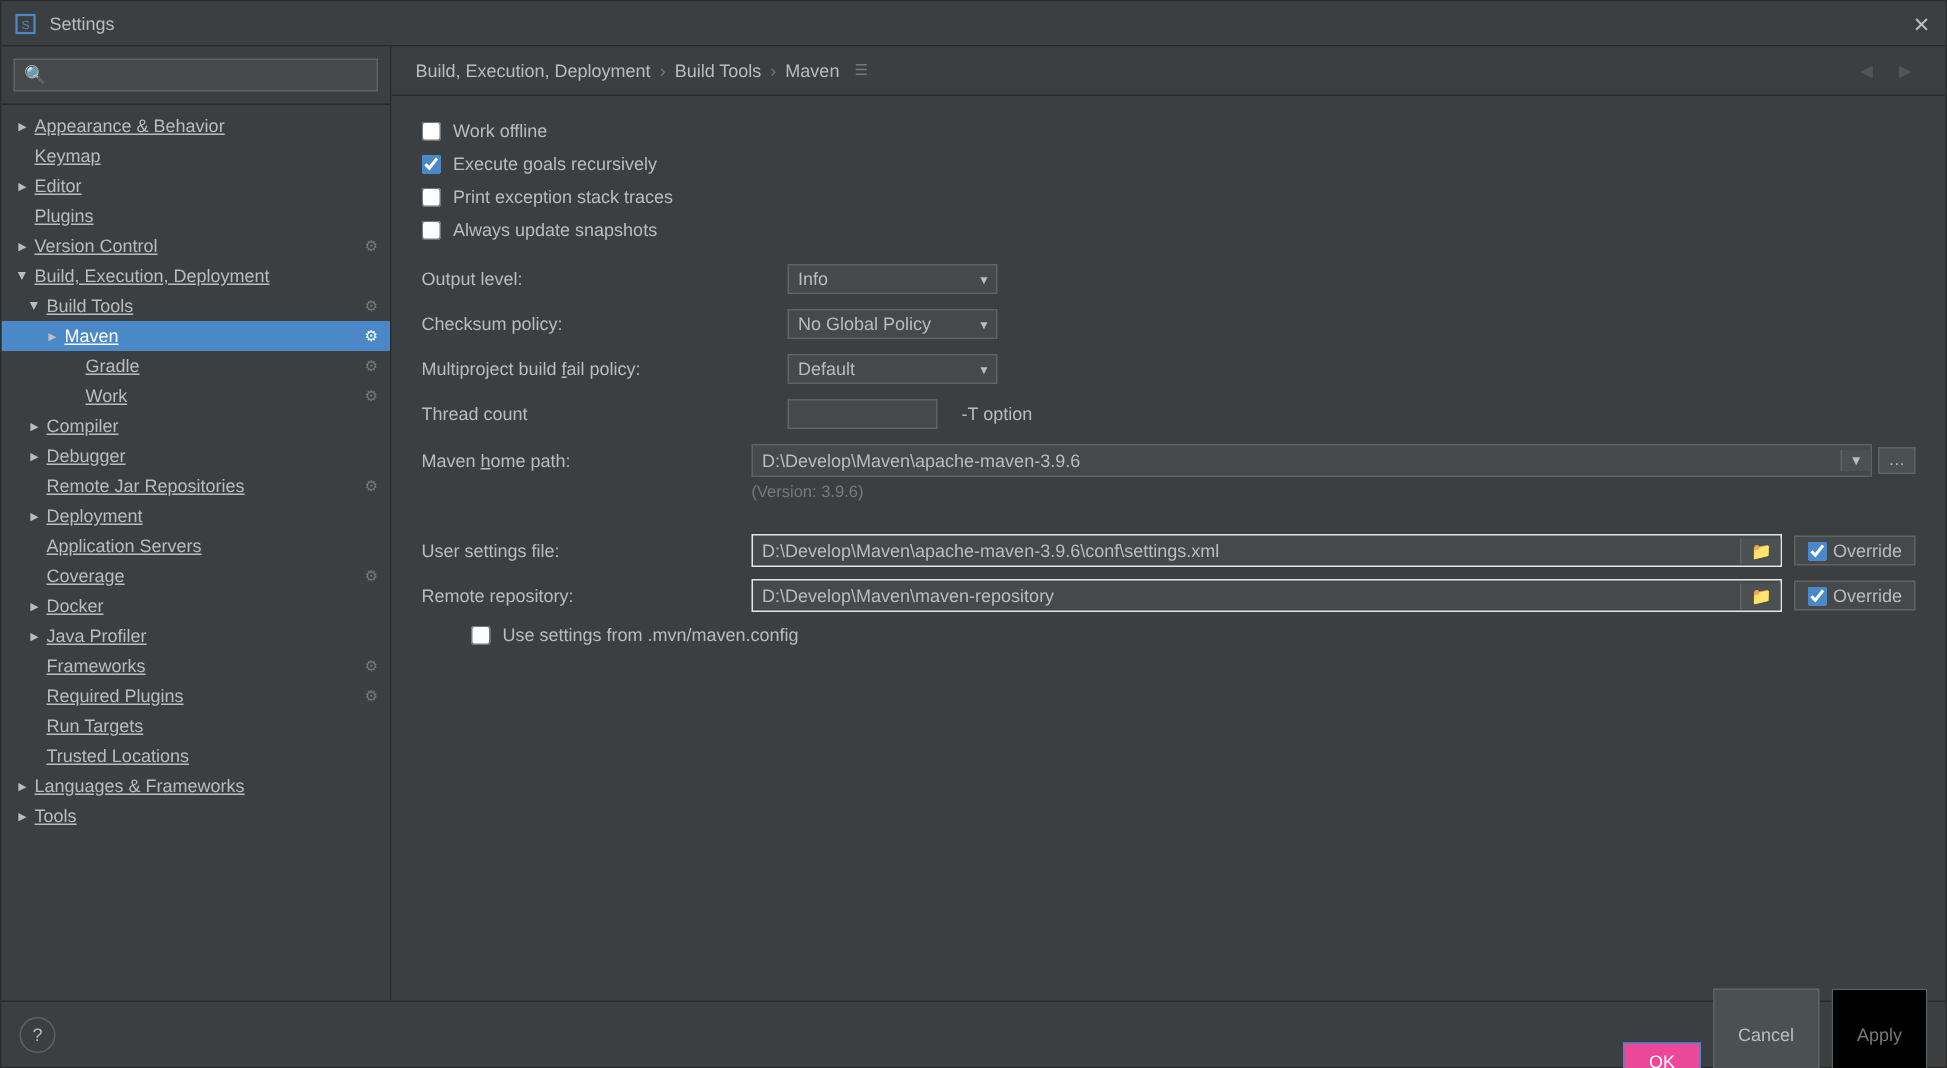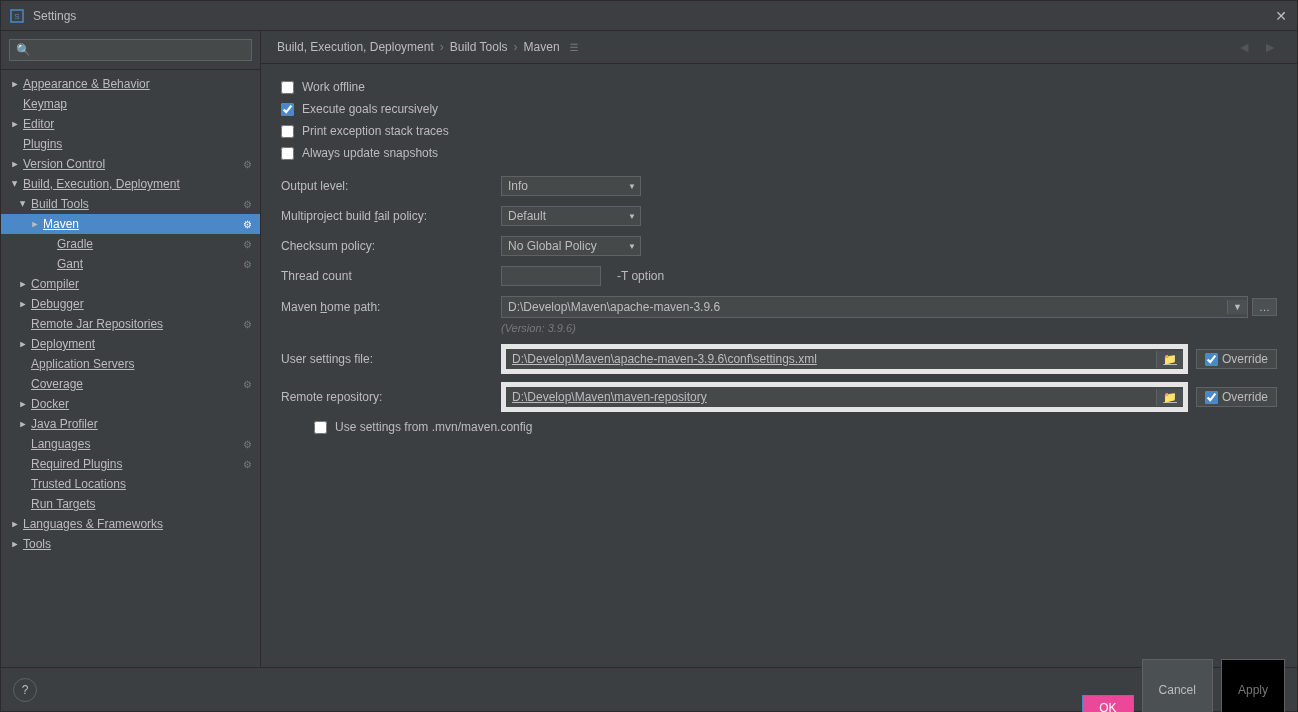--- a/index.html
+++ b/index.html
@@ -53,45 +53,45 @@
     .settings-panel::-webkit-scrollbar { width: 6px; }
     .settings-panel::-webkit-scrollbar-track { background: #3c3f41; }
     .settings-panel::-webkit-scrollbar-thumb { background: #5e6263; }
 
     
     .checkbox-row { display: flex; align-items: center; margin-bottom: 8px; }
     .checkbox-row input[type="checkbox"] { margin-right: 8px; cursor: pointer; accent-color: #4a88c7; }
     .checkbox-label { color: #bbbcbe; font-size: 12px; cursor: pointer; }
 
     
-    .form-row { display: flex; align-items: center; margin-bottom: 10px; }
+    .form-row { display: flex; align-items: center; margin-bottom: 10px; gap: 24px; }
     .form-label { width: 220px; color: #bbbcbe; font-size: 12px; flex-shrink: 0; }
     .form-control { flex: 1; display: flex; align-items: center; }
 
     .select-dropdown { background: #45494a; border: 1px solid #5e6263; color: #bbbcbe; padding: 2px 20px 2px 6px; font-size: 12px; outline: none; appearance: none; -webkit-appearance: none; cursor: pointer; min-width: 140px; }
     .select-wrapper { position: relative; display: inline-flex; align-items: center; }
     .select-wrapper::after { content: '▼'; position: absolute; right: 5px; font-size: 8px; color: #bbbcbe; pointer-events: none; }
 
     .text-input { background: #45494a; border: 1px solid #5e6263; color: #bbbcbe; padding: 2px 6px; font-size: 12px; outline: none; width: 100px; }
     .option-label { margin-left: 8px; color: #bbbcbe; font-size: 12px; }
 
     
     .path-row { display: flex; align-items: center; margin-bottom: 4px; }
     .path-label { width: 220px; color: #bbbcbe; font-size: 12px; flex-shrink: 0; }
     .path-input-wrapper { flex: 1; display: flex; align-items: center; background: #45494a; border: 1px solid #5e6263; }
     .path-input { flex: 1; background: transparent; border: none; color: #bbbcbe; padding: 3px 6px; font-size: 12px; outline: none; }
     .path-dropdown-btn { background: #4b5052; border-left: 1px solid #5e6263; border-right: none; border-top: none; border-bottom: none; color: #bbbcbe; padding: 2px 5px; cursor: pointer; font-size: 9px; }
     .path-browse-btn { background: #4b5052; border-left: 1px solid #5e6263; border-right: none; border-top: none; border-bottom: none; color: #bbbcbe; padding: 2px 6px; cursor: pointer; font-size: 11px; }
 
-    .version-text { padding-left: 220px; color: #787878; font-size: 11px; margin-bottom: 10px; font-style: italic; }
+    .version-text { padding-left: 220px; color: #787878; font-size: 11px; margin-bottom: 22px; }
 
     
     .override-row { display: flex; align-items: center; margin-bottom: 8px; }
     .override-label { width: 220px; color: #bbbcbe; font-size: 12px; flex-shrink: 0; }
-    .override-input-wrapper { flex: 1; display: flex; align-items: center; background: #45494a; border: 5px solid #e5e5e5; text-decoration: underline; }
+    .override-input-wrapper { flex: 1; display: flex; align-items: center; background: #45494a; border: 1px solid #e5e5e5; }
     .override-input { flex: 1; background: transparent; border: none; color: #bbbcbe; padding: 3px 6px; font-size: 12px; outline: none; }
     .override-browse-btn { background: #4b5052; border-left: 1px solid #5e6263; border-right: none; border-top: none; border-bottom: none; color: #bbbcbe; padding: 2px 6px; cursor: pointer; font-size: 11px; }
     .override-checkbox-wrapper { display: flex; align-items: center; margin-left: 8px; background: #45494a; border: 1px solid #5e6263; padding: 2px 8px; }
     .override-checkbox-wrapper input { margin-right: 4px; accent-color: #4a88c7; }
     .override-checkbox-label { color: #bbbcbe; font-size: 12px; }
 
     
     .footer { height: 44px; background: #3c3f41; border-top: 1px solid #2b2b2b; display: flex; align-items: center; padding: 0 12px; flex-shrink: 0; }
     .footer-help { width: 24px; height: 24px; border: 1px solid #5e6263; border-radius: 50%; display: flex; align-items: center; justify-content: center; color: #bbbcbe; font-size: 12px; cursor: pointer; }
     .footer-buttons { margin-left: auto; display: flex; gap: 8px; }
@@ -168,21 +168,21 @@
         </div>
 
         <div class="nav-item level-3">
           <span class="nav-arrow" style="visibility:hidden">►</span>
           <span class="nav-label">Gradle</span>
           <span class="nav-settings-icon">⚙</span>
         </div>
 
         <div class="nav-item level-3">
           <span class="nav-arrow" style="visibility:hidden">►</span>
-          <span class="nav-label">Gant</span>
+          <span class="nav-label">Work</span>
           <span class="nav-settings-icon">⚙</span>
         </div>
 
         <div class="nav-item level-1">
           <span class="nav-arrow">►</span>
           <span class="nav-label">Compiler</span>
         </div>
 
         <div class="nav-item level-1">
           <span class="nav-arrow">►</span>
@@ -216,38 +216,38 @@
           <span class="nav-label">Docker</span>
         </div>
 
         <div class="nav-item level-1">
           <span class="nav-arrow">►</span>
           <span class="nav-label">Java Profiler</span>
         </div>
 
         <div class="nav-item level-1">
           <span class="nav-arrow" style="visibility:hidden">►</span>
-          <span class="nav-label">Languages</span>
+          <span class="nav-label">Frameworks</span>
           <span class="nav-settings-icon">⚙</span>
         </div>
 
         <div class="nav-item level-1">
           <span class="nav-arrow" style="visibility:hidden">►</span>
           <span class="nav-label">Required Plugins</span>
           <span class="nav-settings-icon">⚙</span>
         </div>
 
         <div class="nav-item level-1">
           <span class="nav-arrow" style="visibility:hidden">►</span>
+          <span class="nav-label">Run Targets</span>
+        </div>
+
+        <div class="nav-item level-1">
+          <span class="nav-arrow" style="visibility:hidden">►</span>
           <span class="nav-label">Trusted Locations</span>
-        </div>
-
-        <div class="nav-item level-1">
-          <span class="nav-arrow" style="visibility:hidden">►</span>
-          <span class="nav-label">Run Targets</span>
         </div>
 
         <div class="nav-item level-0">
           <span class="nav-arrow">►</span>
           <span class="nav-label">Languages &amp; Frameworks</span>
         </div>
 
         <div class="nav-item level-0">
           <span class="nav-arrow">►</span>
           <span class="nav-label">Tools</span>
@@ -298,48 +298,48 @@
                 <option>Info</option>
                 <option>Debug</option>
                 <option>Warn</option>
                 <option>Error</option>
               </select>
             </div>
           </div>
         </div>
 
         <div class="form-row">
+          <span class="form-label">Checksum policy:</span>
+          <div class="form-control">
+            <div class="select-wrapper">
+              <select class="select-dropdown">
+                <option>No Global Policy</option>
+                <option>Fail</option>
+                <option>Warn</option>
+                <option>Ignore</option>
+              </select>
+            </div>
+          </div>
+        </div>
+
+        <div class="form-row">
           <span class="form-label">Multiproject build <span style="text-decoration: underline;">f</span>ail policy:</span>
           <div class="form-control">
             <div class="select-wrapper">
               <select class="select-dropdown">
                 <option>Default</option>
                 <option>Fail Fast</option>
                 <option>Fail At End</option>
                 <option>Never Fail</option>
               </select>
             </div>
           </div>
         </div>
 
         <div class="form-row">
-          <span class="form-label">Checksum policy:</span>
-          <div class="form-control">
-            <div class="select-wrapper">
-              <select class="select-dropdown">
-                <option>No Global Policy</option>
-                <option>Fail</option>
-                <option>Warn</option>
-                <option>Ignore</option>
-              </select>
-            </div>
-          </div>
-        </div>
-
-        <div class="form-row">
           <span class="form-label">Thread count</span>
           <div class="form-control" style="gap: 8px;">
             <input type="text" class="text-input" value="" style="">
             <span class="option-label">-T option</span>
           </div>
         </div>
 
         <div class="path-row" style="margin-top: 8px; justify-content: center;">
           <span class="path-label">Maven <span style="text-decoration: underline;">h</span>ome path:</span>
           <div class="path-input-wrapper">

